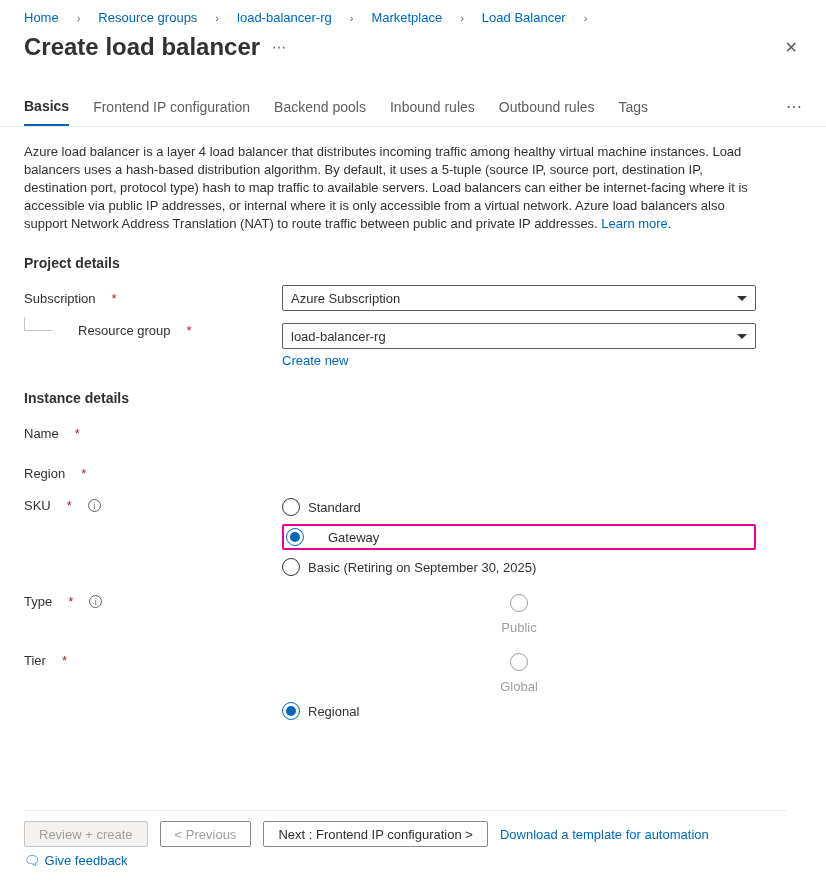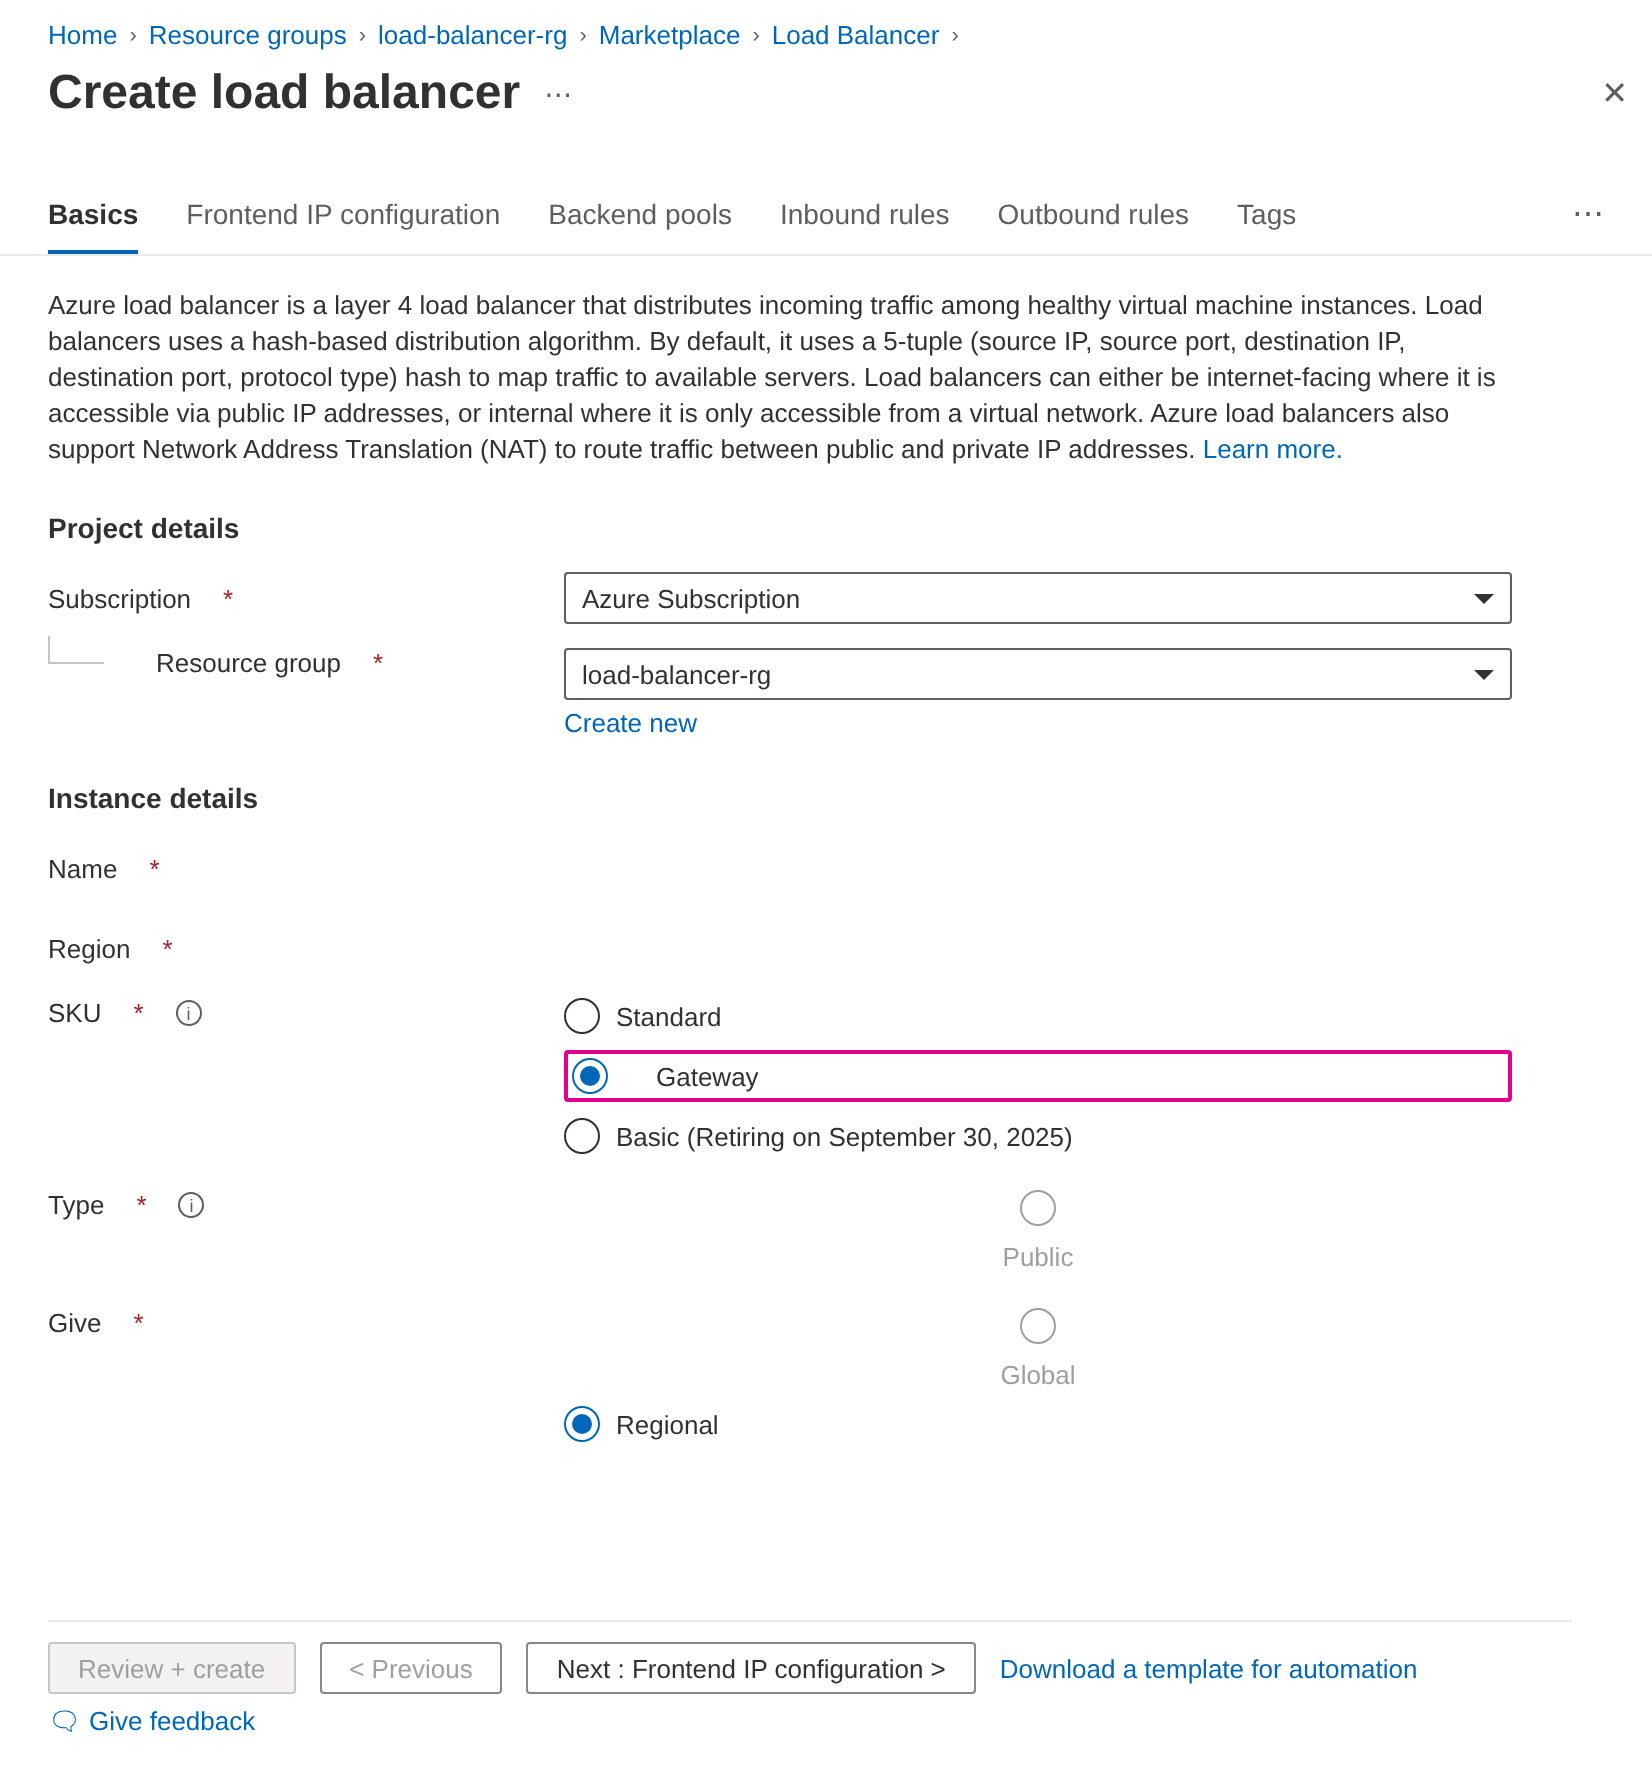--- a/index.html
+++ b/index.html
@@ -11,30 +11,30 @@
     width: 826px;
     height: 886px;
     position: relative;
     overflow: hidden;
   }
   a { color: #0067b8; text-decoration: none; cursor: pointer; }
 
   .breadcrumb {
     display: flex;
     align-items: center;
-    gap: 6px;
+    gap: 18px;
     padding: 10px 24px 0 24px;
     font-size: 13px;
   }
   .breadcrumb .chev { color: #605e5c; font-size: 11px; }
 
   .header-row {
     display: flex;
     align-items: center;
-    padding: 8px 8px 0 24px;
+    padding: 8px 24px 0 24px;
   }
   .page-title {
     font-size: 24px;
     font-weight: 600;
     color: #323130;
   }
   .ellipsis-icon {
     margin-left: 12px;
     color: #605e5c;
     font-size: 14px;
@@ -369,21 +369,21 @@
         <div class="radio-row disabled">
           <span class="radio disabled"></span>
           <span class="radio-label">Public</span>
         </div>
       </div>
     </div>
   </div>
 
   <div class="field-row" style="align-items:flex-start; margin-top:18px;">
     <div class="field-label">
-      <span>Give</span>
+      <span>Tier</span>
         <span class="req">*</span>
     </div>
     <div class="field-control">
       <div class="radio-group">
         <div class="radio-row disabled">
           <span class="radio disabled"></span>
           <span class="radio-label">Global</span>
         </div>
         <div class="radio-row">
           <span class="radio selected"></span>

